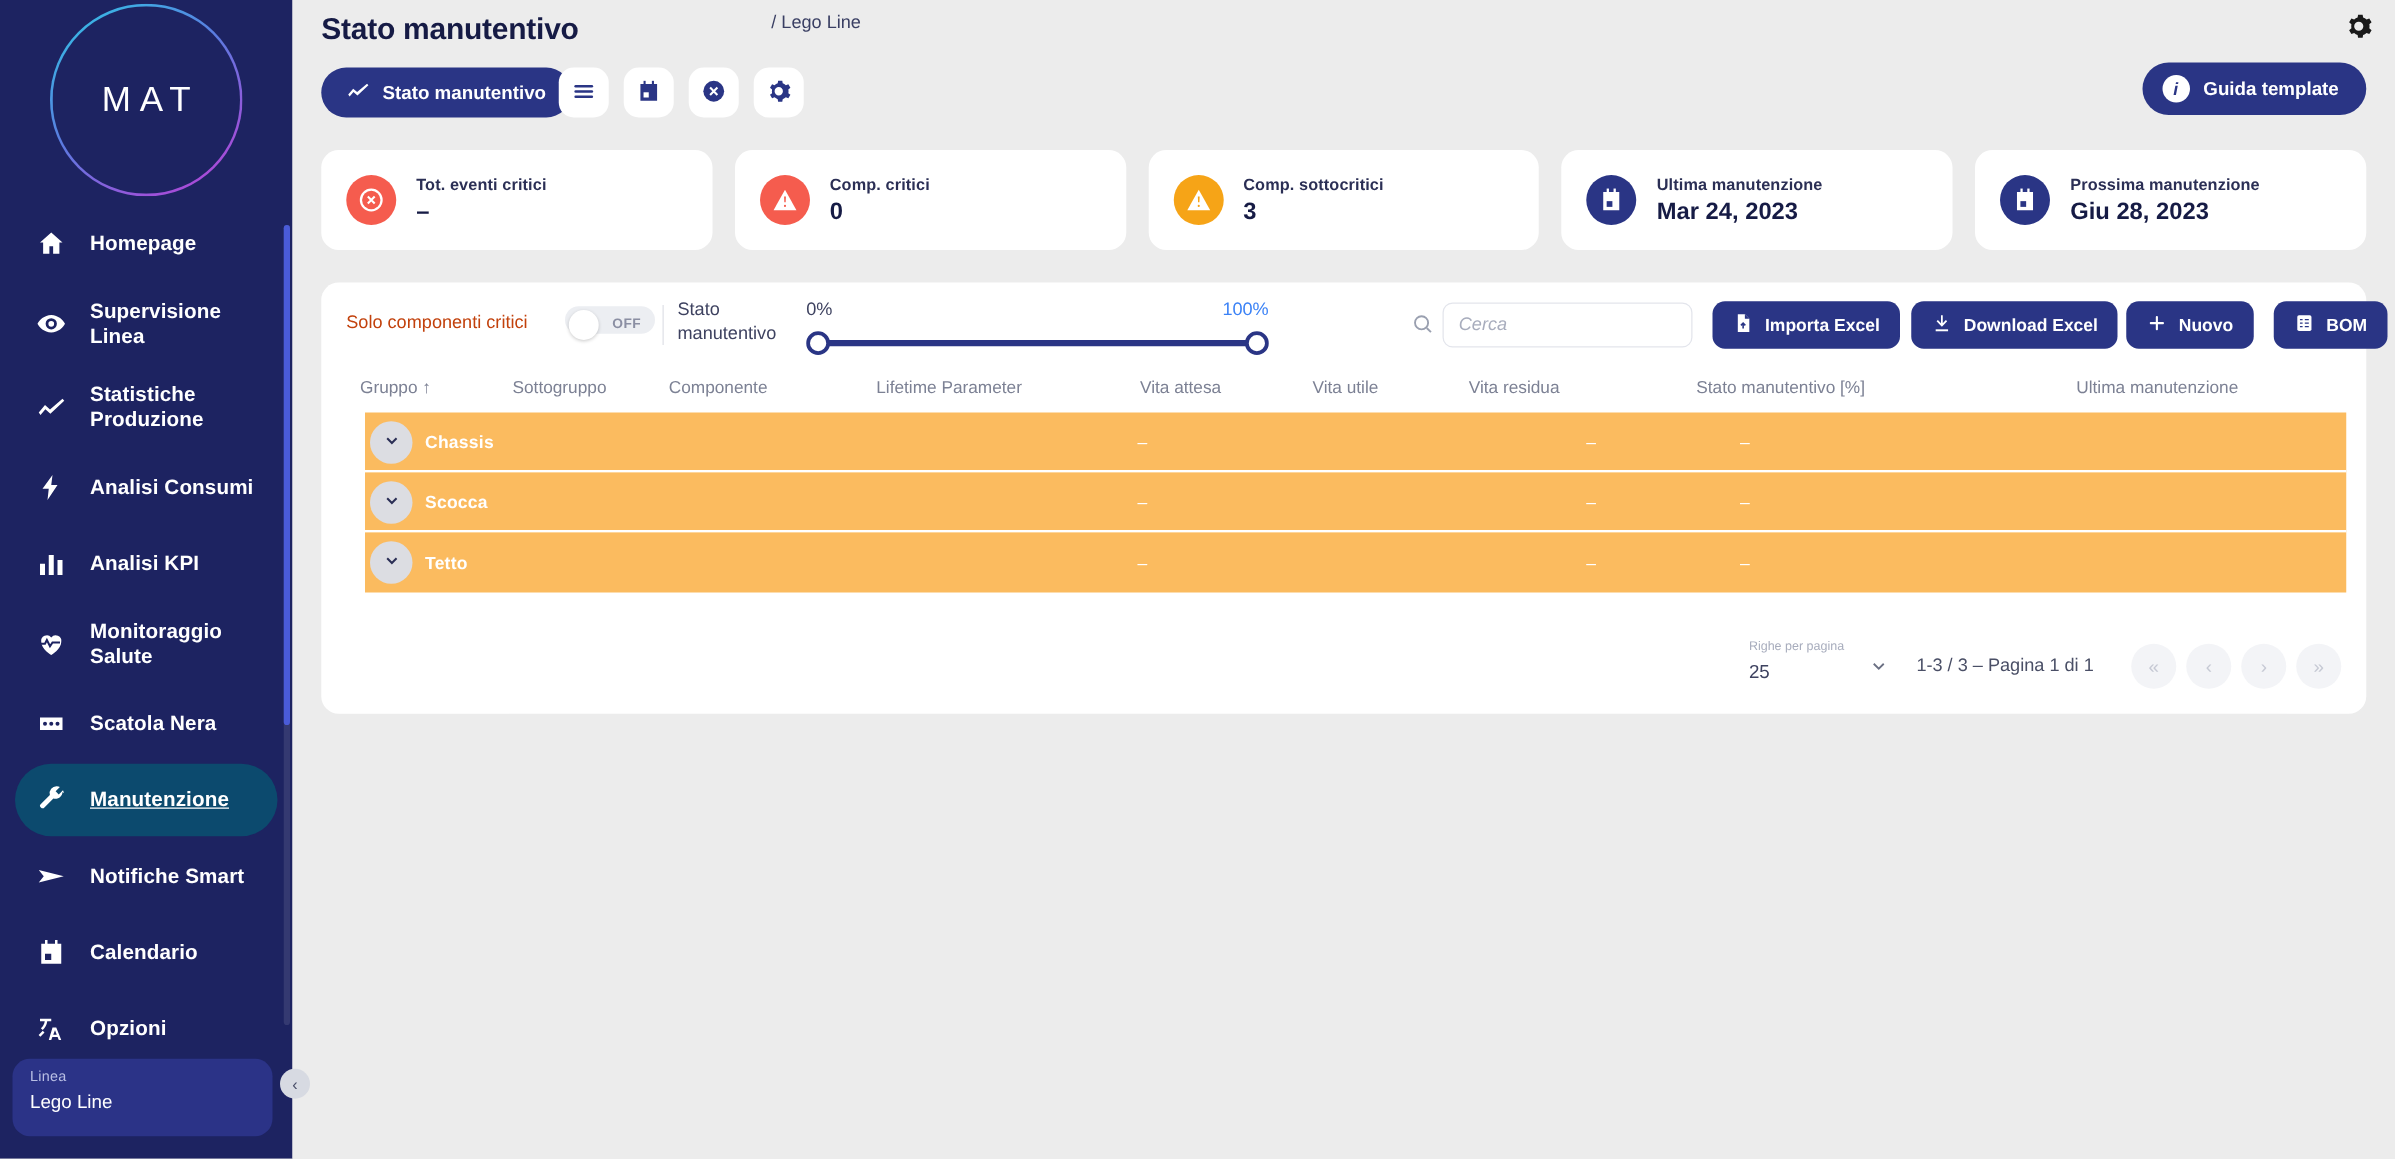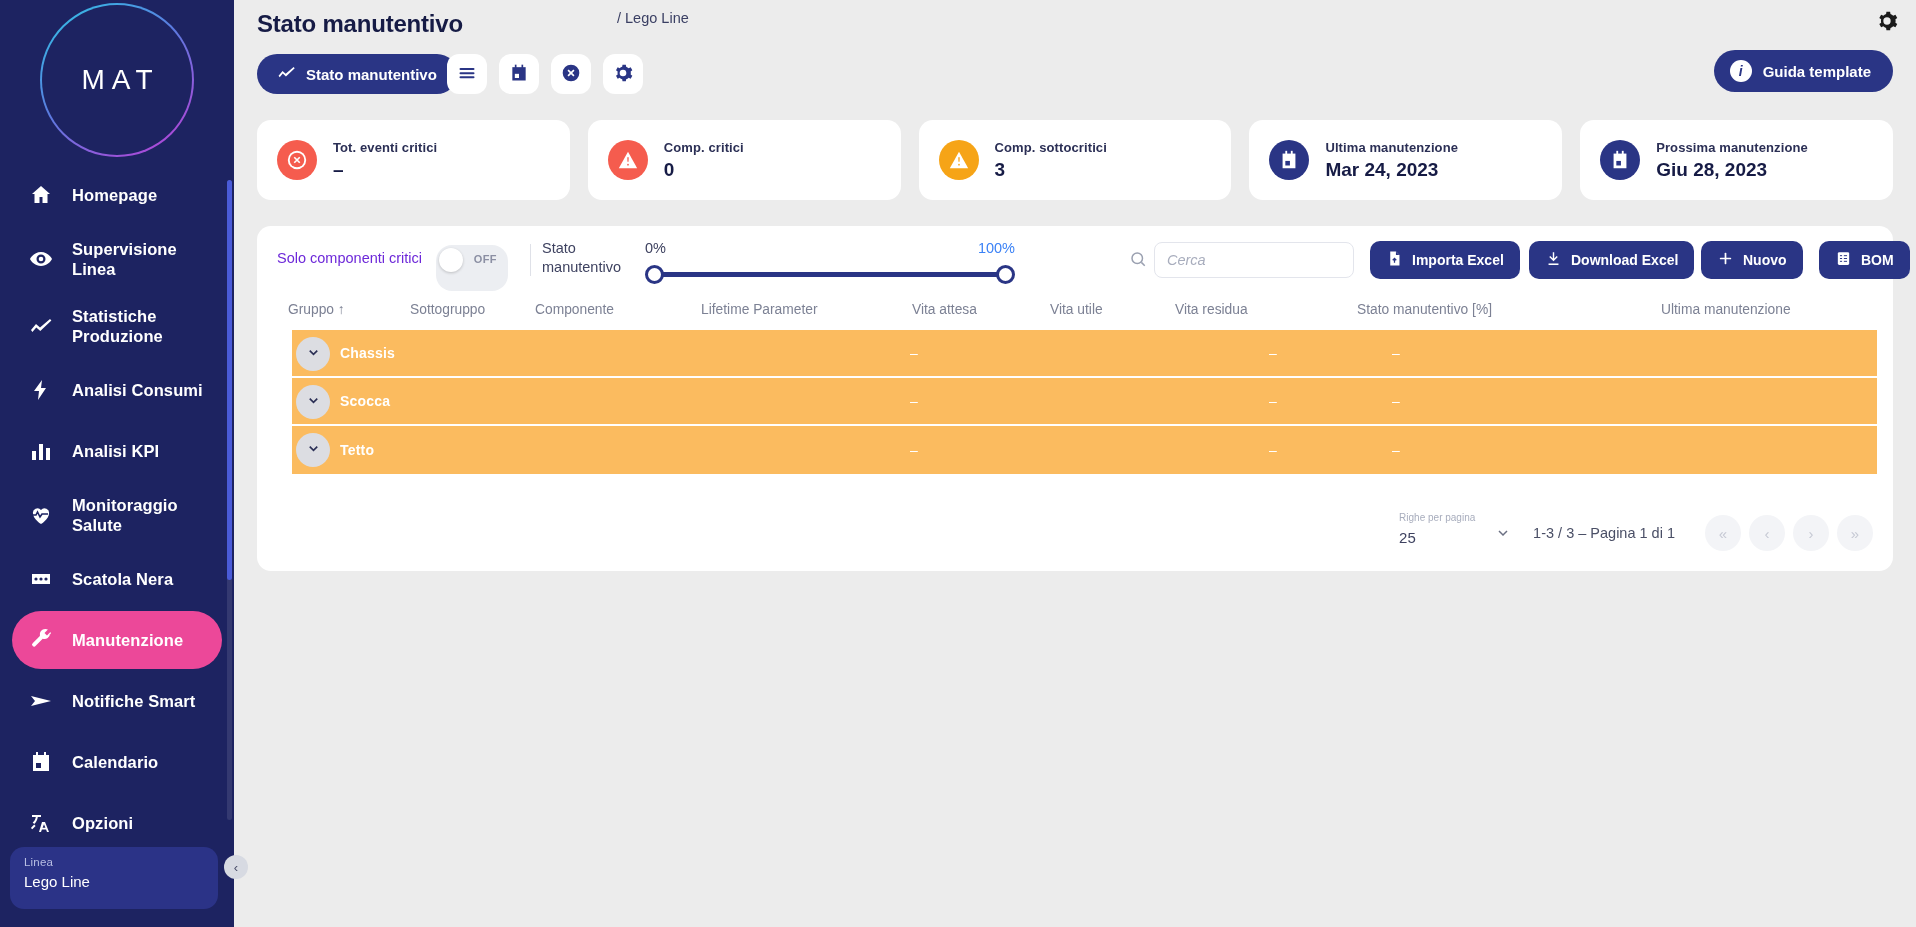--- a/index.html
+++ b/index.html
@@ -39,21 +39,21 @@
   .nav-item {
     display: flex; align-items: center;
     gap: 18px;
     height: 58px;
     margin: 3px 12px;
     padding: 0 16px;
     border-radius: 30px;
     cursor: pointer;
   }
   .nav-item.tall { height: 64px; }
-  .nav-item.active { background: #ec4899; }
+  .nav-item.active { background: #0c4a6e; text-decoration: underline; }
   .nav-ico { width: 26px; height: 26px; flex: 0 0 26px;
              display: flex; align-items: center; justify-content: center; }
   .nav-ico svg { width: 24px; height: 24px; fill: #fff; }
   .nav-label { font-size: 16.5px; font-weight: 700; line-height: 1.22; letter-spacing: .1px; }
 
   .linea-box {
     position: absolute; left: 10px; bottom: 18px;
     width: 208px; height: 62px;
     background: #2b3387;
     border-radius: 14px;
@@ -149,25 +149,25 @@
 
   
   .panel {
     position: absolute; left: 23px; right: 23px; top: 226px;
     height: 345px;
     background: #fff; border-radius: 14px;
   }
   .filter-bar { position: relative; height: 68px; }
   .filter-label {
     position: absolute; left: 20px; top: 24px;
-    font-size: 14.5px; color: #6d28d9;
+    font-size: 14.5px; color: #c2410c;
   }
   .toggle {
-    position: absolute; left: 179px; top: 19px;
-    width: 72px; height: 46px; border-radius: 16px;
+    position: absolute; left: 195px; top: 19px;
+    width: 72px; height: 22px; border-radius: 16px;
     background: #eceef2; cursor: pointer;
   }
   .toggle-knob {
     position: absolute; left: 3px; top: 3px;
     width: 24px; height: 24px; border-radius: 50%; background: #fff;
     box-shadow: 0 1px 3px rgba(0,0,0,.2);
   }
   .toggle-txt {
     position: absolute; right: 11px; top: 8px;
     font-size: 11px; font-weight: 700; color: #8b8fa3; letter-spacing: .4px;

